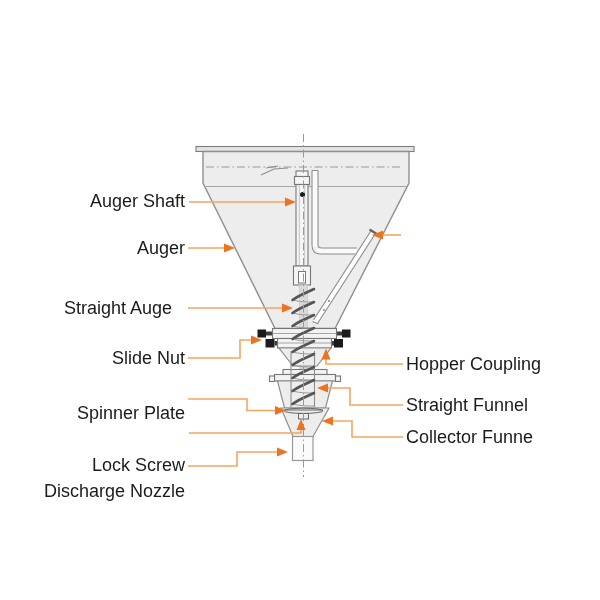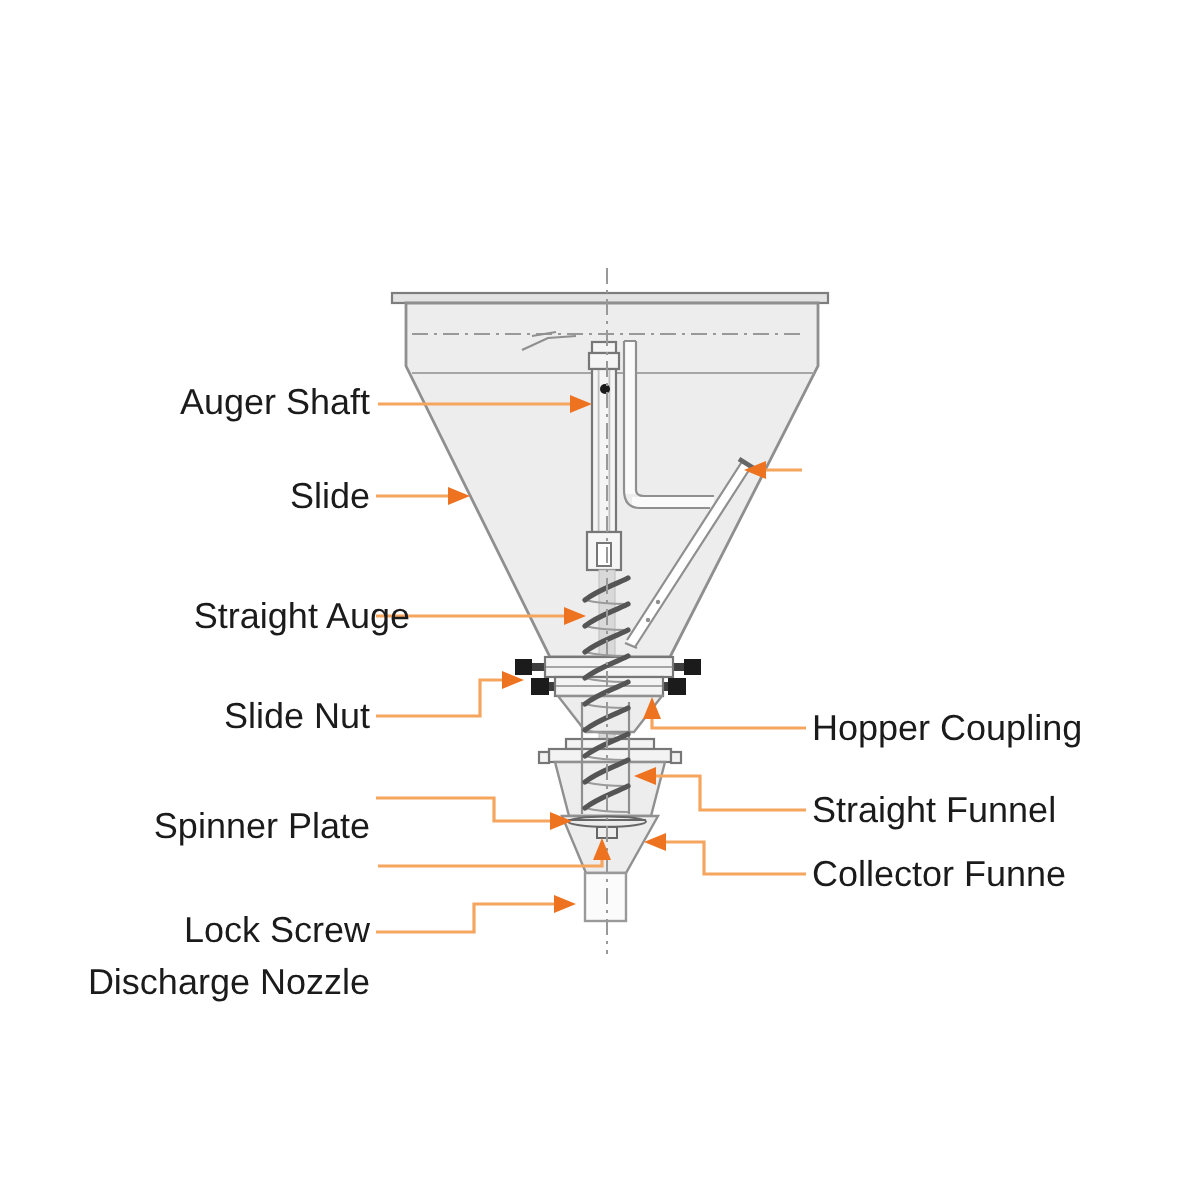--- a/index.html
+++ b/index.html
@@ -11,21 +11,21 @@
     --background:#ffffff;
   }
   html,body{margin:0;padding:0;background:var(--background,#fff);}
   .stage{position:relative;width:600px;height:600px;background:var(--background,#fff);overflow:hidden;
          font-family:"Liberation Sans", sans-serif;}
   .stage svg{position:absolute;left:0;top:0;}
   .lbl{position:absolute;font-size:18px;line-height:19px;color:var(--ink,#1b1b1b);white-space:nowrap;}
   .lbl.left{text-align:right;}
   .l-auger{top:192px;right:415px;}
   .l-hopper{top:239px;right:415px;}
-  .l-sauge{top:299px;right:395px;}
+  .l-sauge{top:299px;right:428px;}
   .l-locknut{top:349px;right:415px;}
   .l-spinner{top:404px;right:415px;}
   .l-lockscrew{top:424px;right:415px;margin-top:32px;}
   .l-discharge{top:457px;right:415px;margin-top:25px;}
   .l-slow{top:226px;left:405px;width:130px;white-space:normal;}
   .l-coupling{top:355px;left:406px;}
   .l-sfunnel{top:396px;left:406px;}
   .l-collector{top:428px;left:406px;}
 
   
@@ -156,21 +156,21 @@
 
       <polyline class="ln" points="403,405 350,405 350,388 328,388"></polyline>
       <polygon class="ah" points="317,388 328,383.5 328,392.5"></polygon>
 
       <polyline class="ln" points="403,437 352,437 352,421 333,421"></polyline>
       <polygon class="ah" points="322,421 333,416.5 333,425.5"></polygon>
     </g>
   </svg>
 
   <div class="lbl left l-auger">Auger Shaft</div>
-  <div class="lbl left l-hopper">Slide</div>
+  <div class="lbl left l-hopper">Auger</div>
   <div class="lbl left l-sauge">Straight Auge</div>
   <div class="lbl left l-locknut">Slide Nut</div>
   <div class="lbl left l-spinner">Spinner Plate</div>
   <div class="lbl left l-lockscrew">Lock Screw</div>
   <div class="lbl left l-discharge">Discharge Nozzle</div>
   <div class="lbl l-coupling">Hopper Coupling</div>
   <div class="lbl l-sfunnel">Straight Funnel</div>
   <div class="lbl l-collector">Collector Funne</div>
 </div>
 

